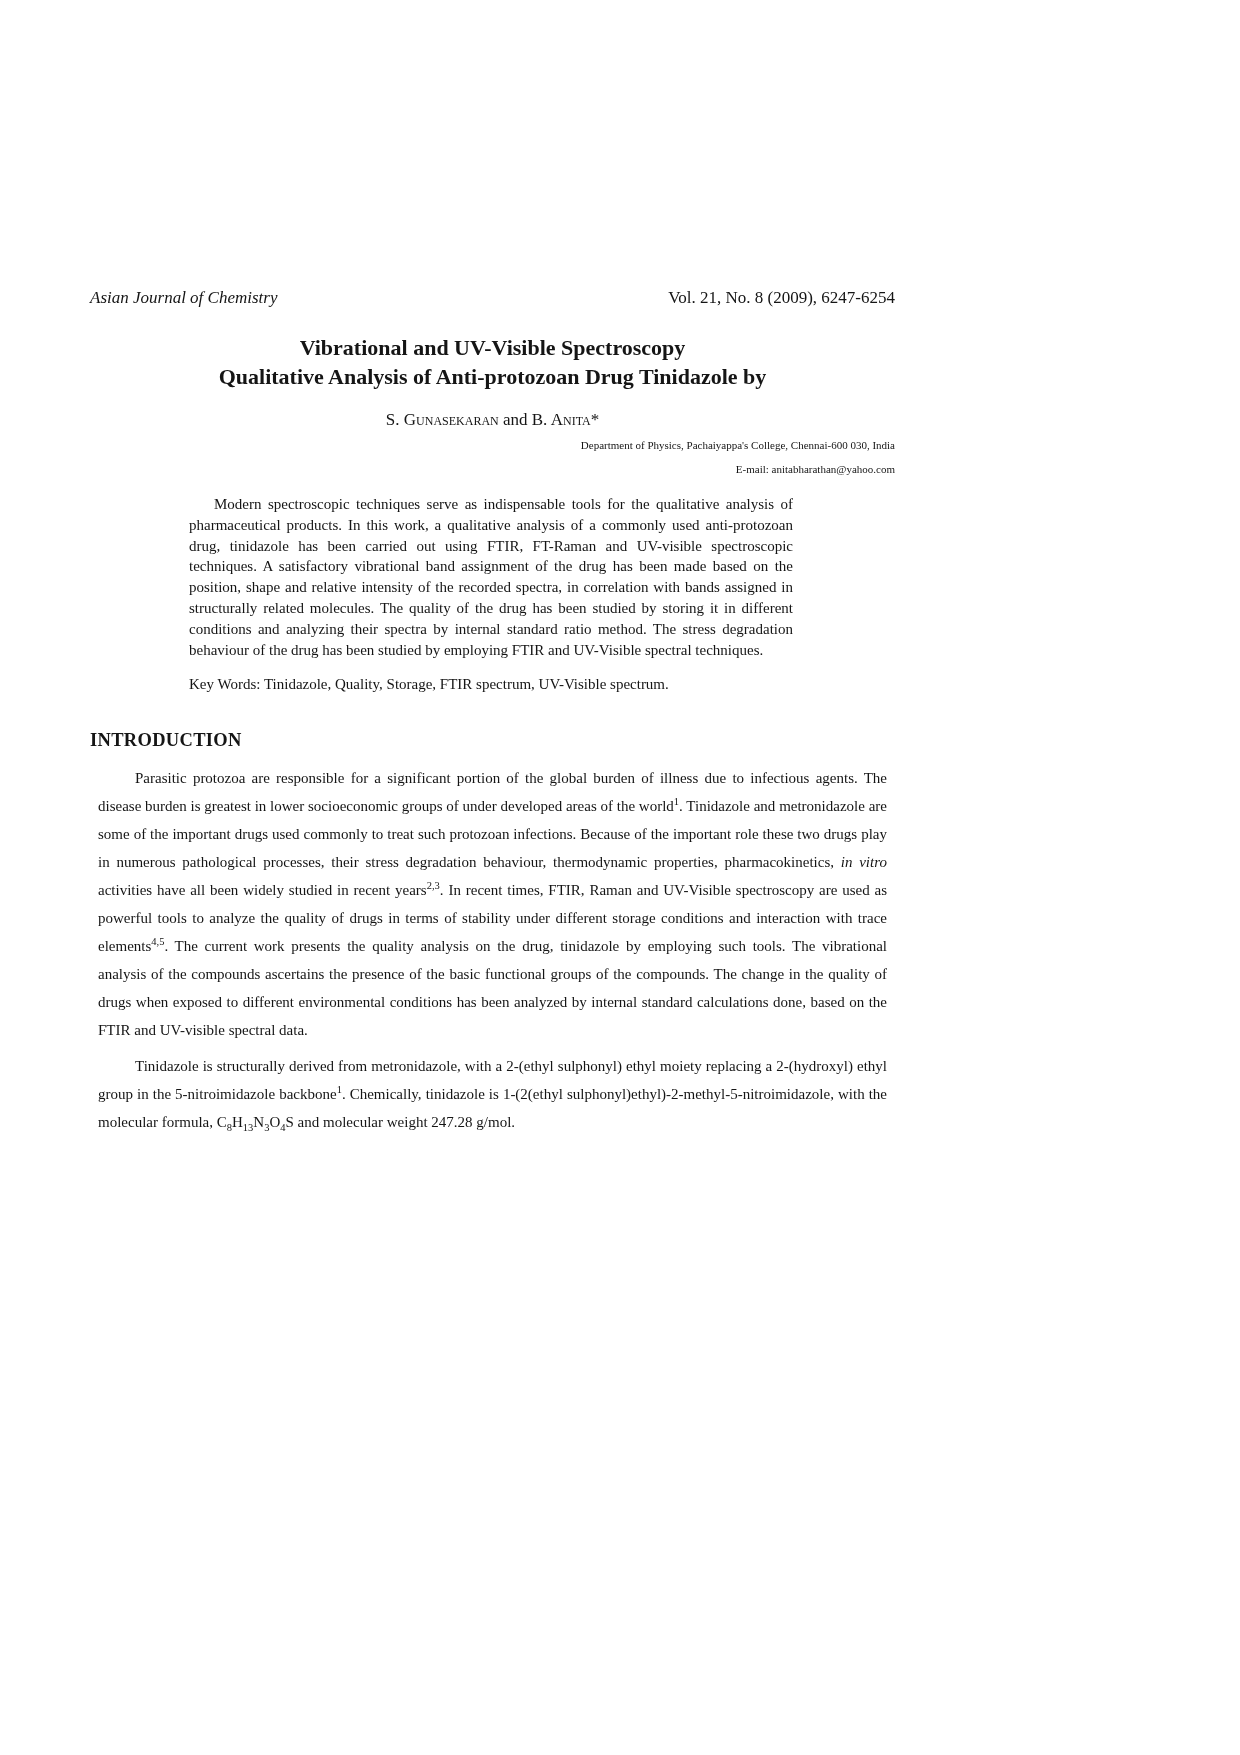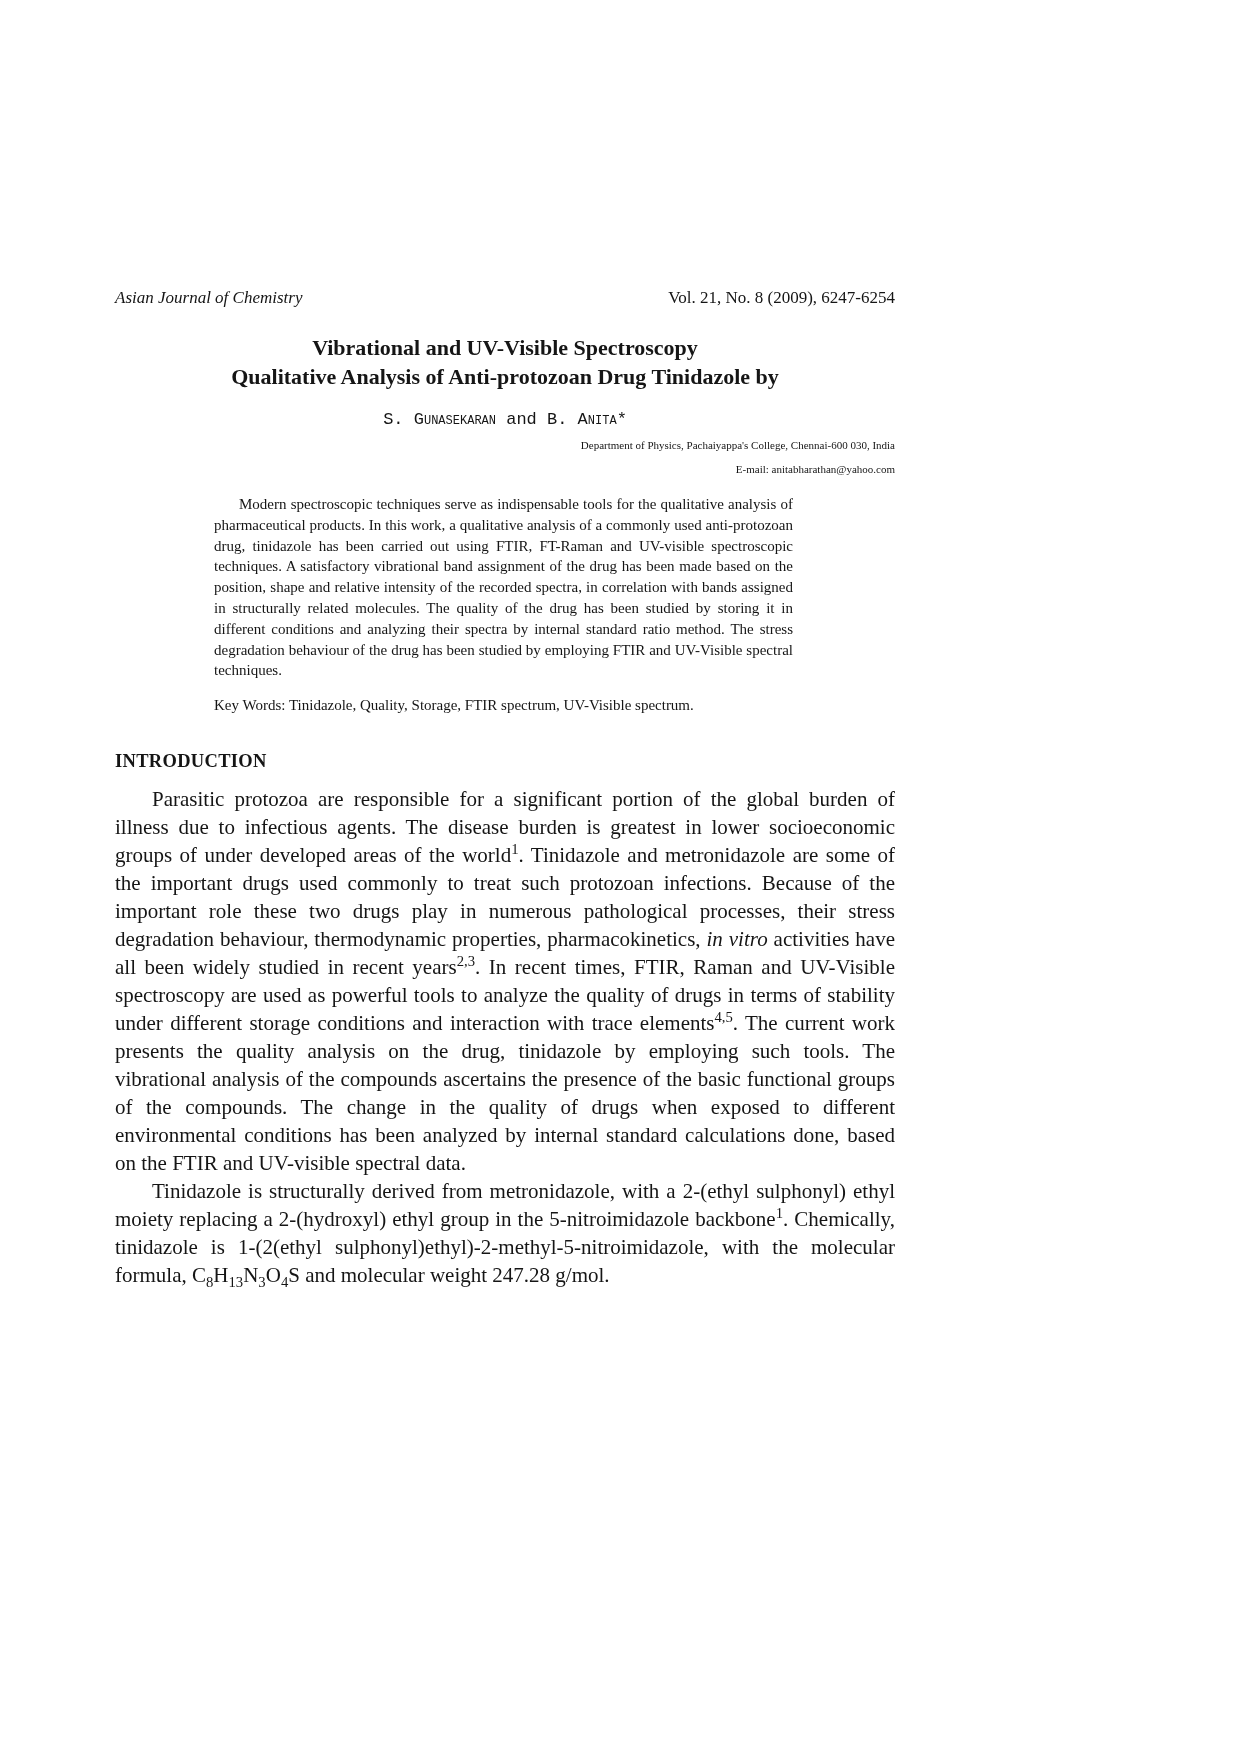--- a/index.html
+++ b/index.html
@@ -4,35 +4,35 @@
 <style>
   * { box-sizing: border-box; }
   html, body { margin: 0; padding: 0; }
   body {
     width: 1240px; height: 1755px;
     background: #ffffff;
     overflow: hidden;
     font-family: "Liberation Serif", "DejaVu Serif", serif;
     color: #151515;
   }
-  .page { width: 1240px; height: 1478px; padding: 288px 345px 0 115px; }
+  .page { width: 1240px; height: 1478px; padding: 288px 345px 0 90px; }
 
   .running-head {
     display: flex; justify-content: space-between;
     font-size: 17px; line-height: 20px; margin-bottom: 25px;
   }
   .journal-name { font-style: italic; }
 
   .title {
     margin: 0 0 18px 0; text-align: center;
     font-size: 22px; line-height: 29px; font-weight: bold;
   }
   .title-line { display: block; }
 
-  .authors { text-align: center; font-size: 17px; line-height: 21px; margin-bottom: 4px; font-family: Liberation Mono, monospace; }
+  .authors { text-align: center; font-size: 17px; line-height: 21px; margin-bottom: 4px; }
   .sc { font-variant: small-caps; }
 
   .affiliation, .email {
     text-align: right; 
     font-size: 11px; line-height: 22px;
   }
   .email { margin-top: 2px; }
 
   .abstract {
     margin: 14px 102px 16px 99px;
@@ -42,22 +42,22 @@
   .abstract-text { margin: 0; text-indent: 25px; }
   .keywords { margin: 14px 0 0 0; font-weight: normal; }
 
   .section-heading {
     margin: 33px 0 12px 0; 
     font-size: 18.5px; line-height: 24px; font-weight: bold;
     letter-spacing: 0.3px;
   }
 
   .body-para {
-    margin: 0;
-    font-size: 21px; line-height: 28px;
+    margin: 8px;
+    font-size: 15px; line-height: 28px;
     text-align: justify; text-indent: 37px;
     hyphens: auto;
   }
   sup, sub { font-size: 70%; line-height: 0; }
 </style>
 </head>
 <body>
 
 <div class="page">
 

